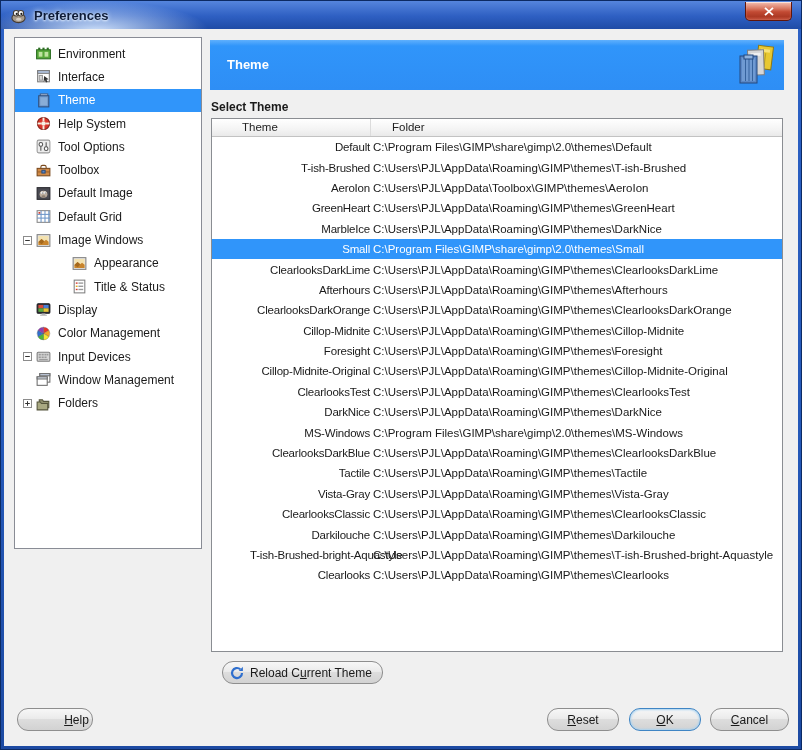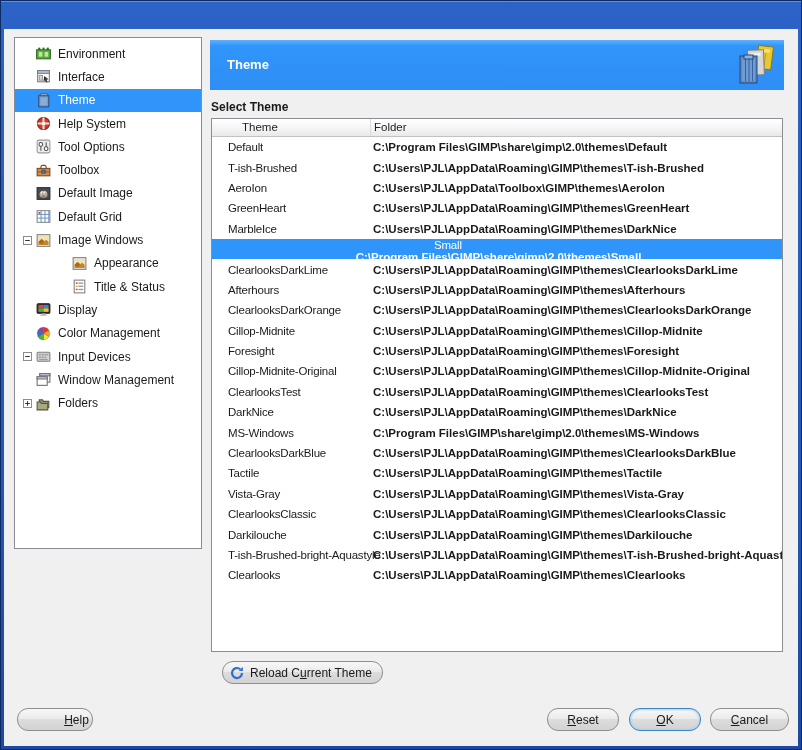--- a/index.html
+++ b/index.html
@@ -63,25 +63,25 @@
   .panel-header-icon { position:absolute; right:6px; top:3px; width:44px; height:44px; }
 
   .select-label { position:absolute; left:207px; top:71px; font-size:12px; font-weight:bold; color:#1a1a1a; }
 
   .theme-table {
     position:absolute; left:207px; top:89px; width:572px; height:534px;
     background:#fff; border:1px solid #8a8d92; overflow:hidden;
   }
   .thead { height:18px; display:flex; background:linear-gradient(180deg,#ffffff 0%,#f4f4f4 60%,#e9e9e9 100%); border-bottom:1px solid #c2c2c2; font-size:11.5px; color:#222; }
   .th1 { width:158px; padding-left:30px; line-height:17px; flex:none; }
-  .th2 { flex:1; line-height:17px; border-left:1px solid #dcdcdc; padding-left:3px; }
+  .th2 { flex:1; line-height:17px; border-left:1px solid #dcdcdc; padding-left:21px; }
   .trow { height:20.4px; display:flex; align-items:center; font-size:11.5px; color:#1a1a1a; }
-  .trow.selected { background:var(--accent); color:#fff;flex-direction:column; }
-  .tc1 { width:158px; padding-left:16px; flex:none; white-space:nowrap; letter-spacing:-0.2px; }
-  .tc2 { flex:1; white-space:nowrap; padding-left:3px;font-weight:bold; }
+  .trow.selected { background:var(--accent); color:#fff; }
+  .tc1 { width:158px; padding-left:38px; flex:none; white-space:nowrap; letter-spacing:-0.2px;text-align:right; }
+  .tc2 { flex:1; white-space:nowrap; padding-left:3px; }
 
   
   .btn {
     position:absolute; height:23px; border:1px solid #8e8e8e; border-radius:11px;
     background:linear-gradient(180deg,#f7f7f7 0%,#ebebeb 45%,#dddddd 50%,#d2d2d2 100%);
     font-size:12px; color:#1a1a1a; display:flex; align-items:center; justify-content:center;
     font-family:"Liberation Sans", sans-serif; cursor:default;
   }
   .btn.default { border-color:#3f85c4; box-shadow: inset 0 0 2px 1px #a8d2f0; }
   .reload-btn { left:218px; top:632px; padding:0 10px 0 7px; }
@@ -89,20 +89,40 @@
   .help-btn   { left:13px;  top:679px; width:76px;padding-left:43px; }
   .reset-btn  { left:543px; top:679px; width:72px; }
   .ok-btn     { left:625px; top:679px; width:72px; }
   .cancel-btn { left:706px; top:679px; width:79px; }
 </style>
 </head>
 <body>
 
 <div class="window">
 
+  <div class="titlebar">
+    <span class="titlebar-icon">
+      <svg viewBox="0 0 16 16">
+          <ellipse cx="8" cy="10.3" rx="6.2" ry="4.4" fill="#a69a8b" stroke="#463c32"></ellipse>
+          <circle cx="5.8" cy="5.9" r="2.6" fill="#fff" stroke="#463c32"></circle>
+          <circle cx="10.2" cy="5.9" r="2.6" fill="#fff" stroke="#463c32"></circle>
+          <circle cx="6.3" cy="6.5" r="1" fill="#1a1a1a"></circle>
+          <circle cx="10.7" cy="6.5" r="1" fill="#1a1a1a"></circle>
+          <ellipse cx="8.2" cy="11.5" rx="2.6" ry="1.5" fill="#d8cfc4"></ellipse>
+        </svg>
+    </span>
+    <span class="titlebar-text">Preferences</span>
+    <span class="close-btn">
+      <span>
+        <svg width="10" height="9" viewBox="0 0 10 9">
+            <path d="M1 .8 9 8.2 M9 .8 1 8.2" stroke="#fff" stroke-width="1.8"></path>
+          </svg>
+      </span>
+    </span>
+  </div>
 
   <div class="client">
 
     <div class="sidebar">
         <div class="tree-item">
           <span class="expander"></span>
           <span class="tree-icon">
             <svg viewBox="0 0 16 16">
               <g fill="#2c6e22">
                 <rect x="3" y="2.5" width="2" height="2.5"></rect>

